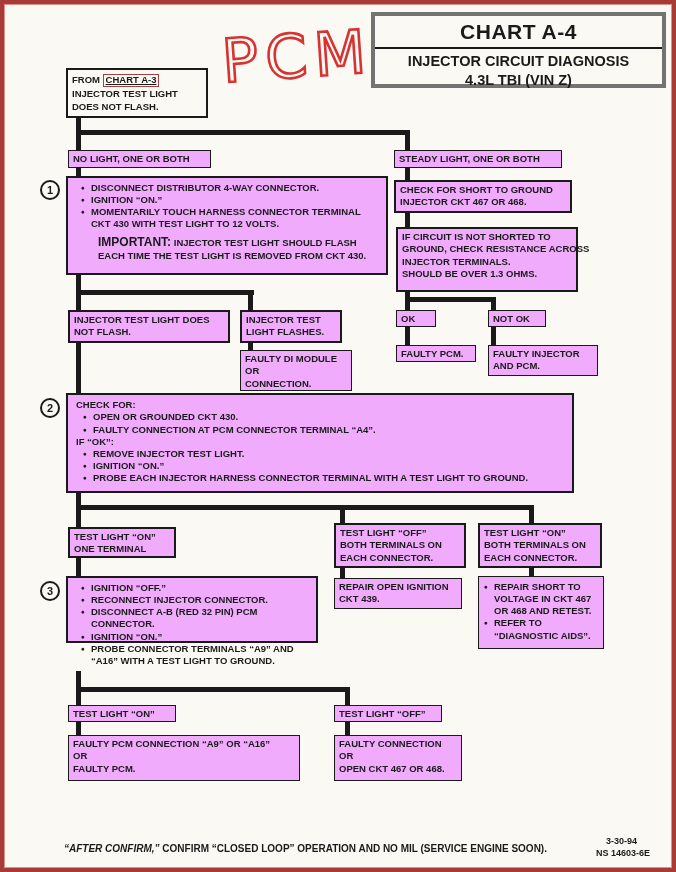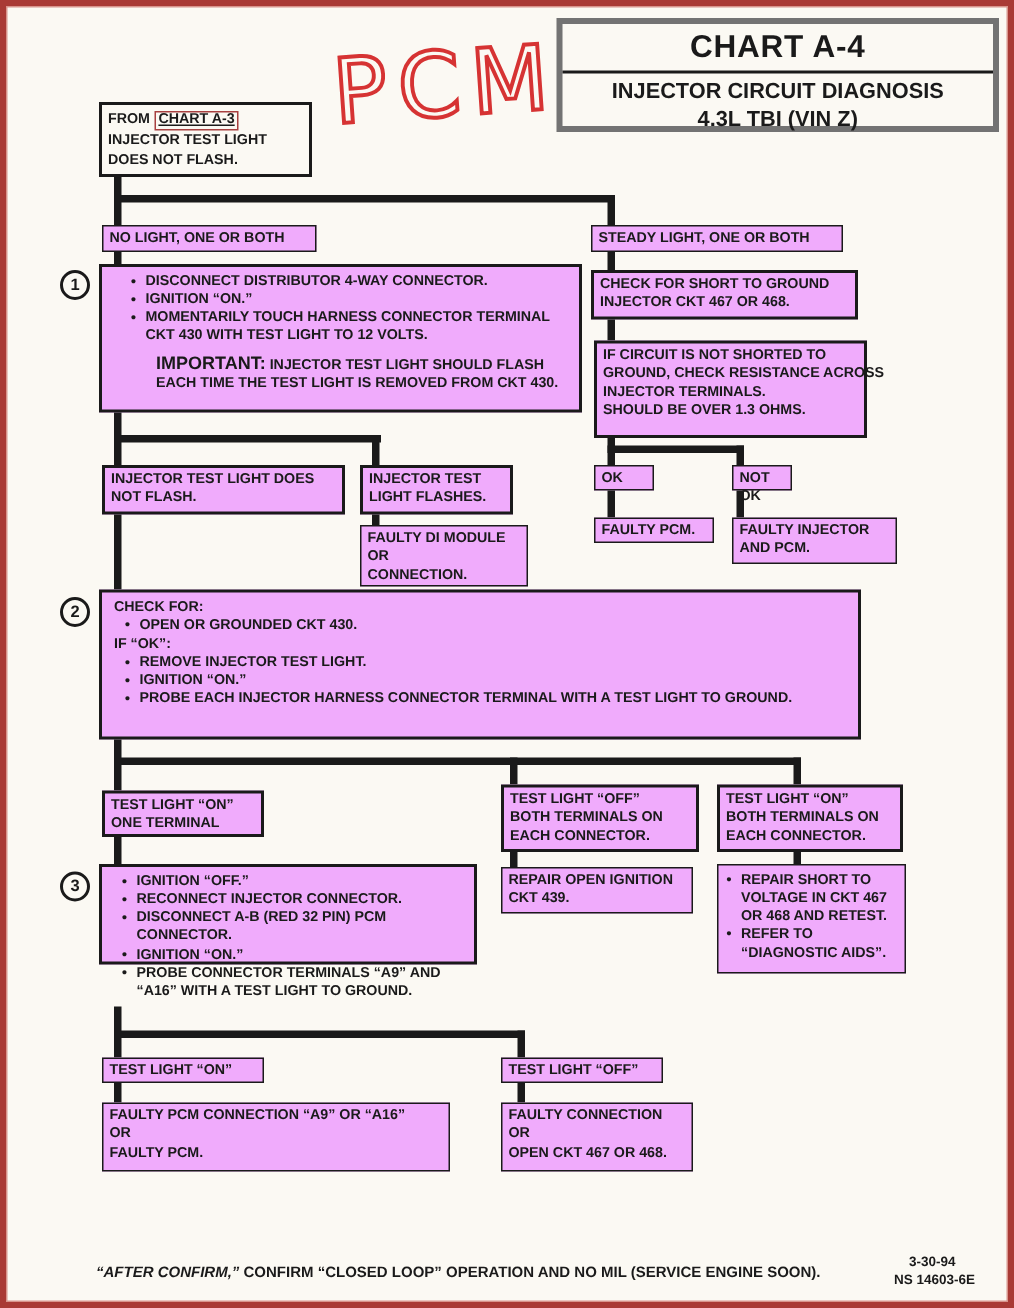--- a/index.html
+++ b/index.html
@@ -78,21 +78,21 @@
     <span>NO LIGHT, ONE OR BOTH</span>
   </div>
   <div class="box thin" style="left:390px;top:146px;width:168px;height:18px">
     <span>STEADY LIGHT, ONE OR BOTH</span>
   </div>
 
   <i class="vl" style="left:72px;top:164px;height:8px"></i>
   <div class="circle" style="left:36px;top:176px">
     <span>1</span>
   </div>
-  <div class="box" style="left:62px;top:172px;width:322px;height:99px;padding:4px 12px">
+  <div class="box" style="left:62px;top:172px;width:322px;height:99px;padding:4px 6px">
     <div class="ind">
       <div class="li">DISCONNECT DISTRIBUTOR 4-WAY CONNECTOR.</div>
       <div class="li">IGNITION “ON.”</div>
       <div class="li">MOMENTARILY TOUCH HARNESS CONNECTOR TERMINAL CKT 430 WITH TEST LIGHT TO 12 VOLTS.</div>
     </div>
     <div class="important">
       <span class="imp-label">IMPORTANT:</span>
       <span>INJECTOR TEST LIGHT SHOULD FLASH EACH TIME THE TEST LIGHT IS REMOVED FROM CKT 430.</span>
     </div>
   </div>
@@ -130,21 +130,21 @@
     <div>SHOULD BE OVER 1.3 OHMS.</div>
   </div>
 
   <i class="vl" style="left:401px;top:288px;height:18px"></i>
   <i class="hl" style="left:401px;top:293px;width:91px"></i>
   <i class="vl" style="left:487px;top:293px;height:13px"></i>
 
   <div class="box thin" style="left:392px;top:306px;width:40px;height:17px">
     <span>OK</span>
   </div>
-  <div class="box thin" style="left:484px;top:306px;width:40px;height:17px">
+  <div class="box thin" style="left:484px;top:306px;width:58px;height:17px">
     <span>NOT OK</span>
   </div>
 
   <i class="vl" style="left:401px;top:323px;height:18px"></i>
   <i class="vl" style="left:487px;top:323px;height:18px"></i>
 
   <div class="box thin" style="left:392px;top:341px;width:80px;height:17px">
     <span>FAULTY PCM.</span>
   </div>
   <div class="box thin center-lines" style="left:484px;top:341px;width:110px;height:31px">
@@ -153,20 +153,21 @@
   </div>
 
   <i class="vl" style="left:72px;top:339px;height:50px"></i>
   <div class="circle" style="left:36px;top:394px">
     <span>2</span>
   </div>
   <div class="box" style="left:62px;top:389px;width:508px;height:100px;padding:4px 8px">
     <div style="font-size:9.5px;font-weight:700">CHECK FOR:</div>
     <div class="ind">
       <div class="li">OPEN OR GROUNDED CKT 430.</div>
+      <div class="li">FAULTY CONNECTION AT PCM CONNECTOR TERMINAL “A4”.</div>
     </div>
     <div style="font-size:9.5px;font-weight:700">IF “OK”:</div>
     <div class="ind">
       <div class="li">REMOVE INJECTOR TEST LIGHT.</div>
       <div class="li">IGNITION “ON.”</div>
       <div class="li">PROBE EACH  INJECTOR HARNESS CONNECTOR TERMINAL WITH A TEST LIGHT TO GROUND.</div>
     </div>
   </div>
 
   <i class="vl" style="left:72px;top:489px;height:34px"></i>

